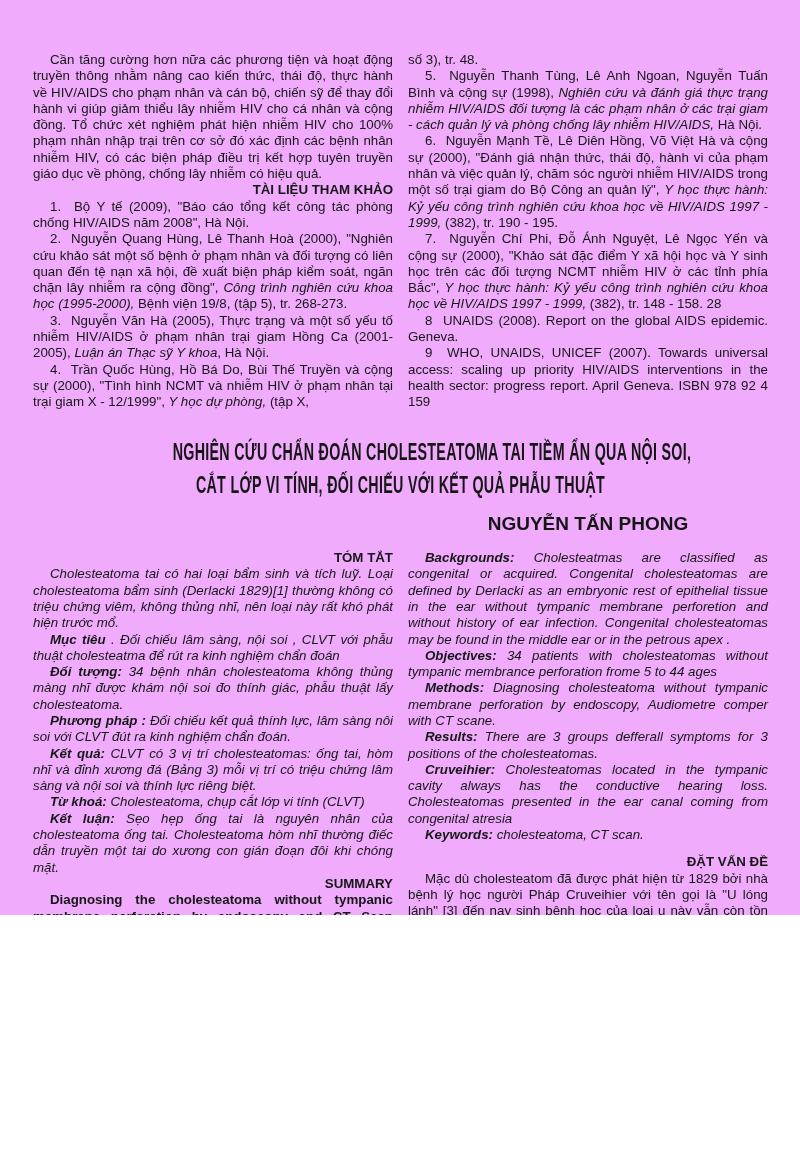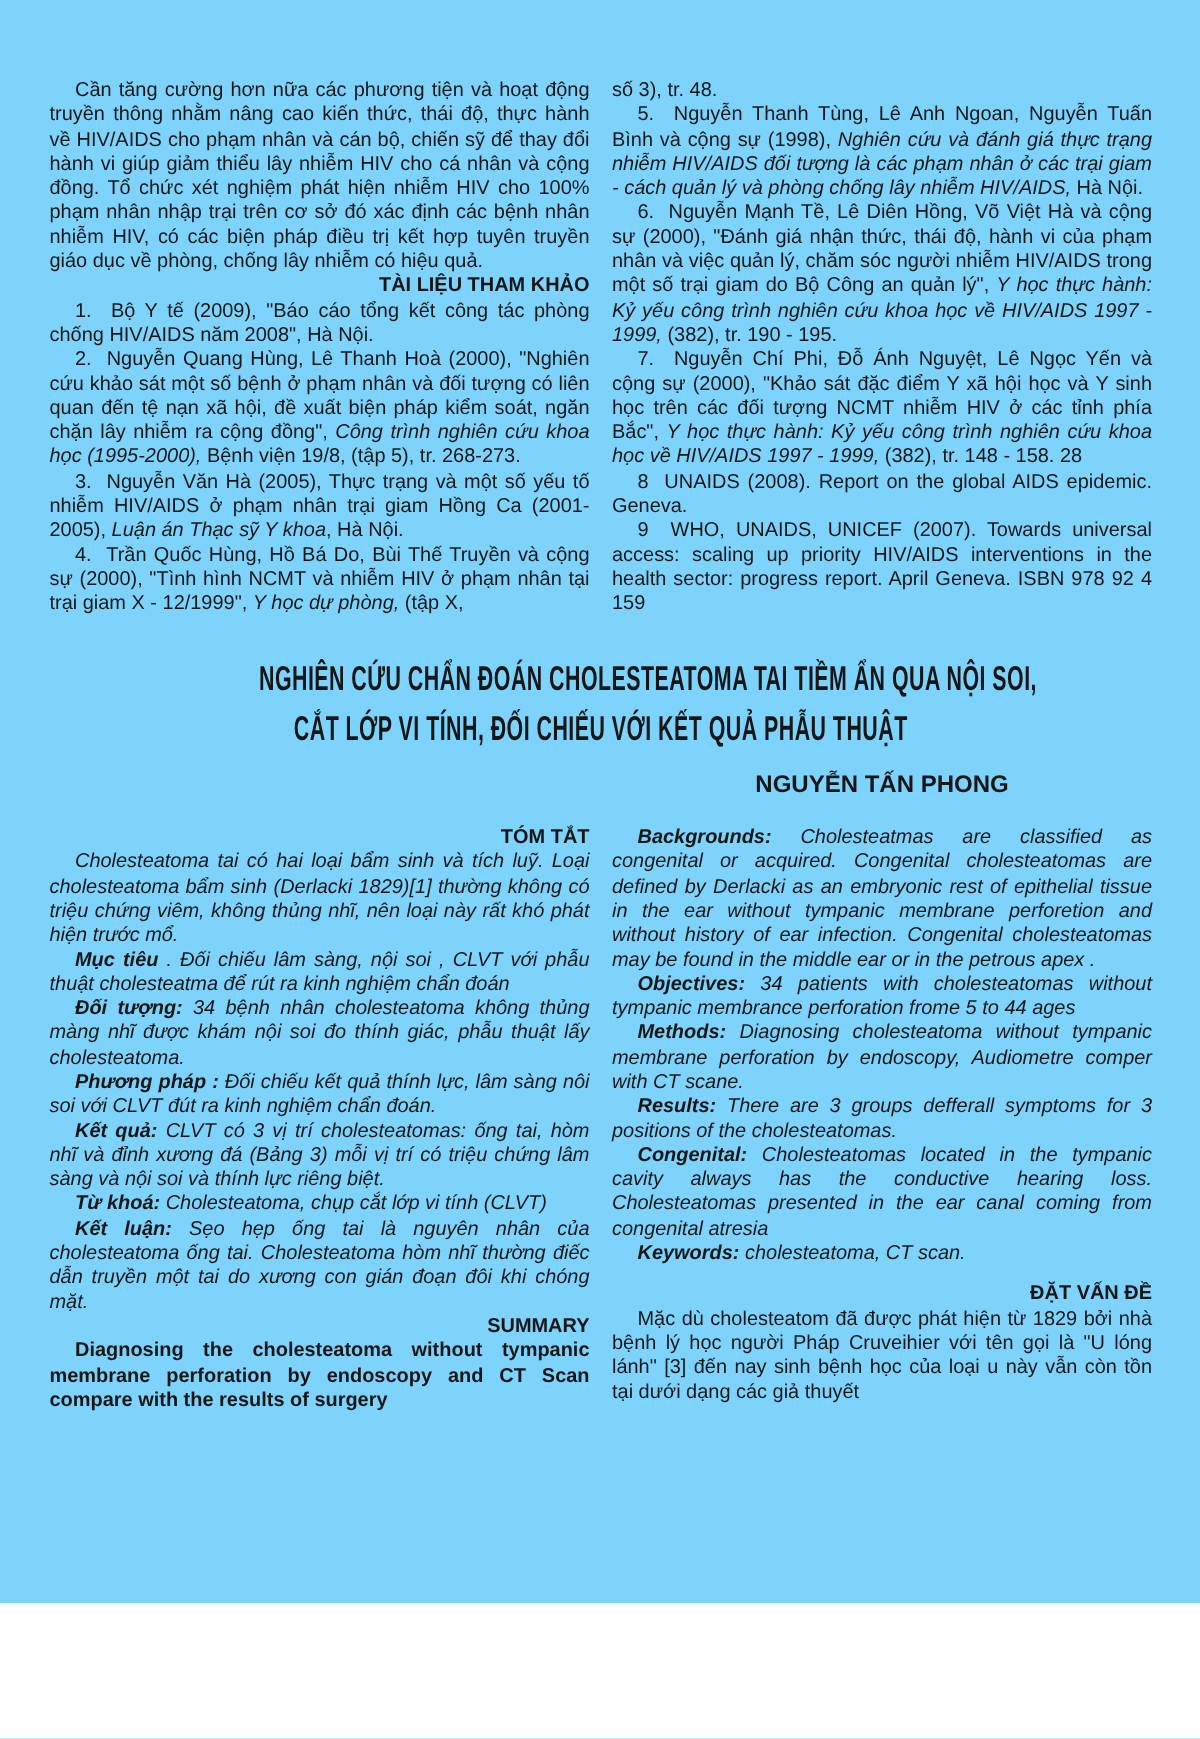--- a/index.html
+++ b/index.html
@@ -1,20 +1,20 @@
 <!DOCTYPE html>
 <html><head>
 <meta charset="utf-8">
 <style>
   html, body { margin: 0; padding: 0; background: #ffffff; }
   .page {
     position: relative;
     width: 800px;
-    height: 1069px;
-    background: #7dd3fc;
+    height: 915px;
+    background: #f0abfc;
     color: #161616;
     overflow: hidden;
     font-family: "Liberation Sans", sans-serif;
   }
   .content { padding: 52px 32px 0 33px; }
   .cols { display: flex; gap: 15px; }
   .col { width: 360px; }
   p.para {
     margin: 0;
     font-size: 13.3px;
@@ -45,21 +45,21 @@
     white-space: nowrap;
     transform: scaleX(0.62);
     transform-origin: 50% 50%;
     letter-spacing: 0.5px;
   }
 
   .author-block {
     width: 360px;
     margin: 13px 0 0 auto;
     text-align: center;
-    font-size: 16px;
+    font-size: 19px;
     line-height: 17.5px;
     font-weight: bold;
   }
   .author-affiliation { font-style: italic; }
 
   .cols.body-cols { margin-top: 18px; }
 
   .footer {
     position: absolute;
     left: 20px;
@@ -121,21 +121,21 @@
         <p class="para"><span class="st-bi">Từ khoá:</span><span class="st-i"> Cholesteatoma, chụp cắt lớp vi tính (CLVT)</span></p>
         <p class="para"><span class="st-bi">Kết luận:</span><span class="st-i"> Sẹo hẹp ống tai là nguyên nhân của cholesteatoma  ống tai. Cholesteatoma hòm nhĩ thường điếc dẫn truyền  một tai do xương con gián đoạn đôi khi chóng mặt.</span></p>
         <p class="heading">SUMMARY</p>
         <p class="para"><span class="st-b">Diagnosing the cholesteatoma without tympanic membrane perforation by endoscopy and CT Scan compare with  the results of surgery</span></p>
       </div>
       <div class="col">
         <p class="para"><span class="st-bi">Backgrounds:</span><span class="st-i"> Cholesteatmas are classified  as congenital or  acquired. Congenital cholesteatomas are defined by Derlacki as an embryonic rest of epithelial tissue in the ear without tympanic membrane perforetion  and without history of ear infection. Congenital cholesteatomas  may be found in the middle ear or in the petrous apex .</span></p>
         <p class="para"><span class="st-bi">Objectives:</span><span class="st-i"> 34 patients with  cholesteatomas without tympanic membrance perforation frome 5 to 44 ages</span></p>
         <p class="para"><span class="st-bi">Methods:</span><span class="st-i"> Diagnosing cholesteatoma without tympanic membrane perforation by endoscopy, Audiometre comper with CT scane.</span></p>
         <p class="para"><span class="st-bi">Results:</span><span class="st-i"> There  are 3 groups defferall symptoms for 3 positions of the cholesteatomas.</span></p>
-        <p class="para"><span class="st-bi">Congenital:</span><span class="st-i"> Cholesteatomas located in the tympanic cavity always has the conductive hearing loss. Cholesteatomas presented in the ear canal coming from congenital atresia</span></p>
+        <p class="para"><span class="st-bi">Cruveihier:</span><span class="st-i"> Cholesteatomas located in the tympanic cavity always has the conductive hearing loss. Cholesteatomas presented in the ear canal coming from congenital atresia</span></p>
         <p class="para"><span class="st-bi">Keywords:</span><span class="st-i"> cholesteatoma, CT scan.</span></p>
         <p class="heading mt">ĐẶT VẤN ĐỀ</p>
         <p class="para">Mặc dù cholesteatom đã được phát hiện từ  1829 bởi nhà bệnh lý  học người Pháp Cruveihier với tên gọi là "U lóng lánh" [3]  đến nay sinh bệnh học của loại u này vẫn còn tồn tại dưới dạng các giả thuyết</p>
       </div>
     </div>
 
   </div>
 
   <div class="footer">
     <span class="footer-page">72</span>

